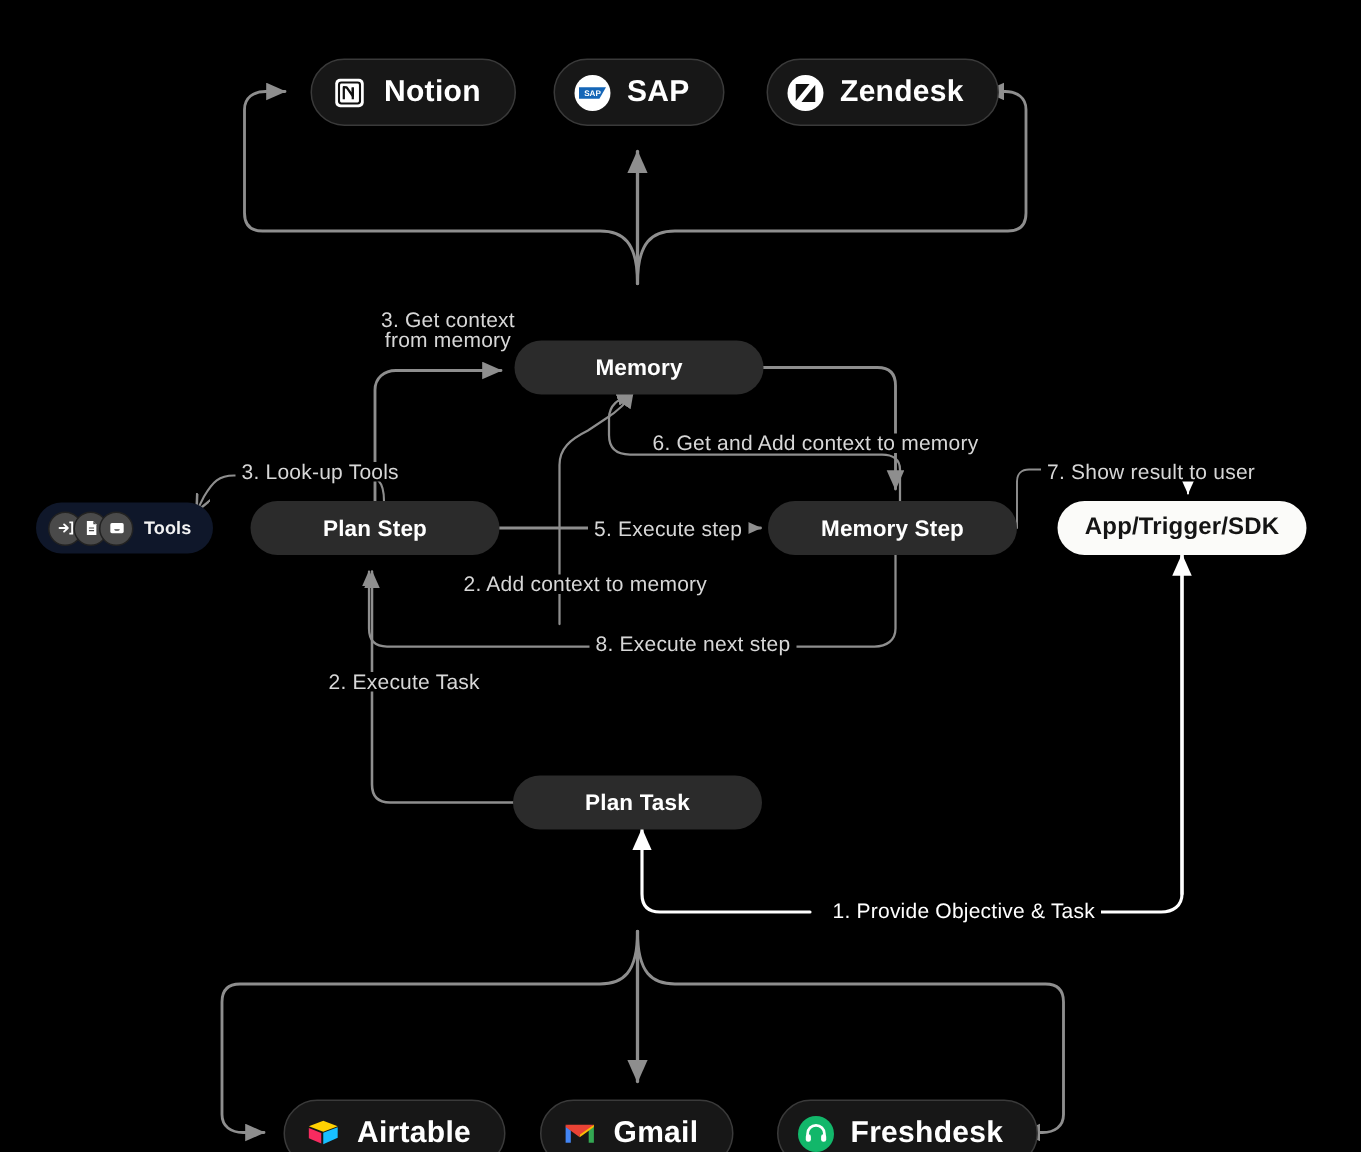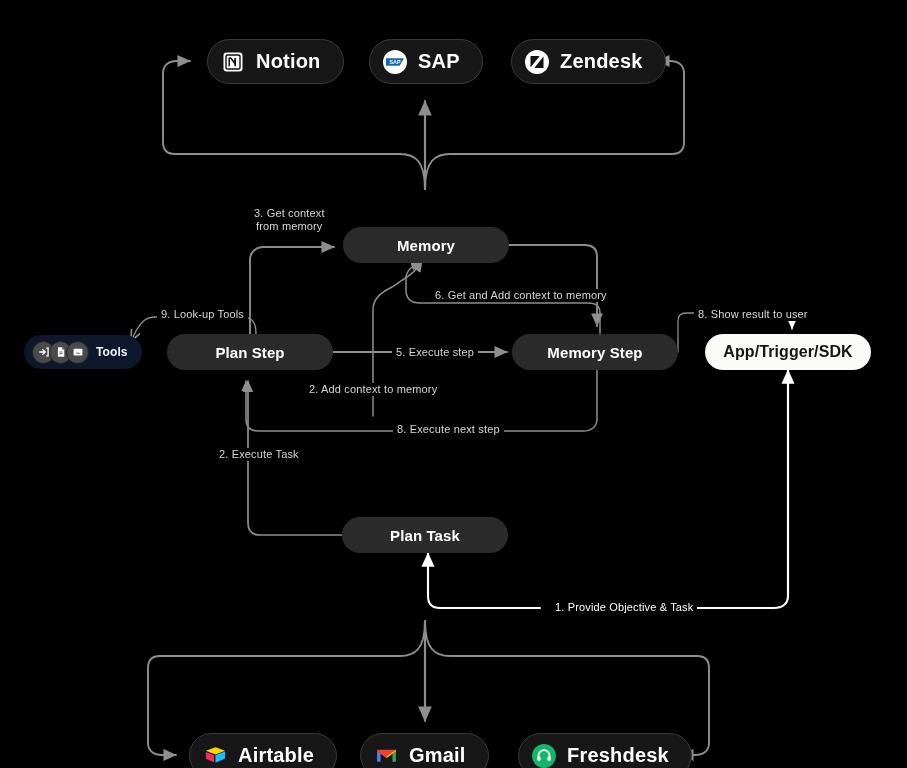--- a/index.html
+++ b/index.html
@@ -63,21 +63,21 @@
     width:21px;height:21px;border-radius:50%;
     background:#4a4a4a;border:1.5px solid #222;
     display:flex;align-items:center;justify-content:center;
     margin-left:-6px;
   }
   .tools-icons .tic:first-child{margin-left:0;}
 
   
   .elabel{
     position:absolute;
-    font-size:11px;
+    font-size:14px;
     color:#d7d7d7;
     white-space:nowrap;
     letter-spacing:.15px;
     background:#000;
     padding:0 4px;
     line-height:13px;
   }
   .elabel.two{line-height:13px;text-align:center;}
   .elabel.bright{color:#ffffff;}
 
@@ -271,29 +271,29 @@
       </svg>
     </span>
     <span class="label">Freshdesk</span>
   </div>
 
   <div class="elabel two" style="left:250px;top:186px;">
     <div>3. Get context</div>
     <div>from memory</div>
   </div>
 
-  <div class="elabel" style="left:157px;top:287px;">9. Look-up Tools</div>
+  <div class="elabel" style="left:157px;top:287px;">3. Look-up Tools</div>
 
   <div class="elabel" style="left:392px;top:325px;">5. Execute step</div>
 
   <div class="elabel" style="left:431px;top:268px;">6. Get and Add context to memory</div>
 
   <div class="elabel" style="left:305px;top:362px;">2. Add context to memory</div>
 
   <div class="elabel" style="left:393px;top:402px;">8. Execute next step</div>
 
   <div class="elabel" style="left:215px;top:427px;">2. Execute Task</div>
 
-  <div class="elabel" style="left:694px;top:287px;">8. Show result to user</div>
+  <div class="elabel" style="left:694px;top:287px;">7. Show result to user</div>
 
   <div class="elabel bright" style="left:551px;top:580px;">1. Provide Objective &amp; Task</div>
 
 </div>
 
 </body></html>

